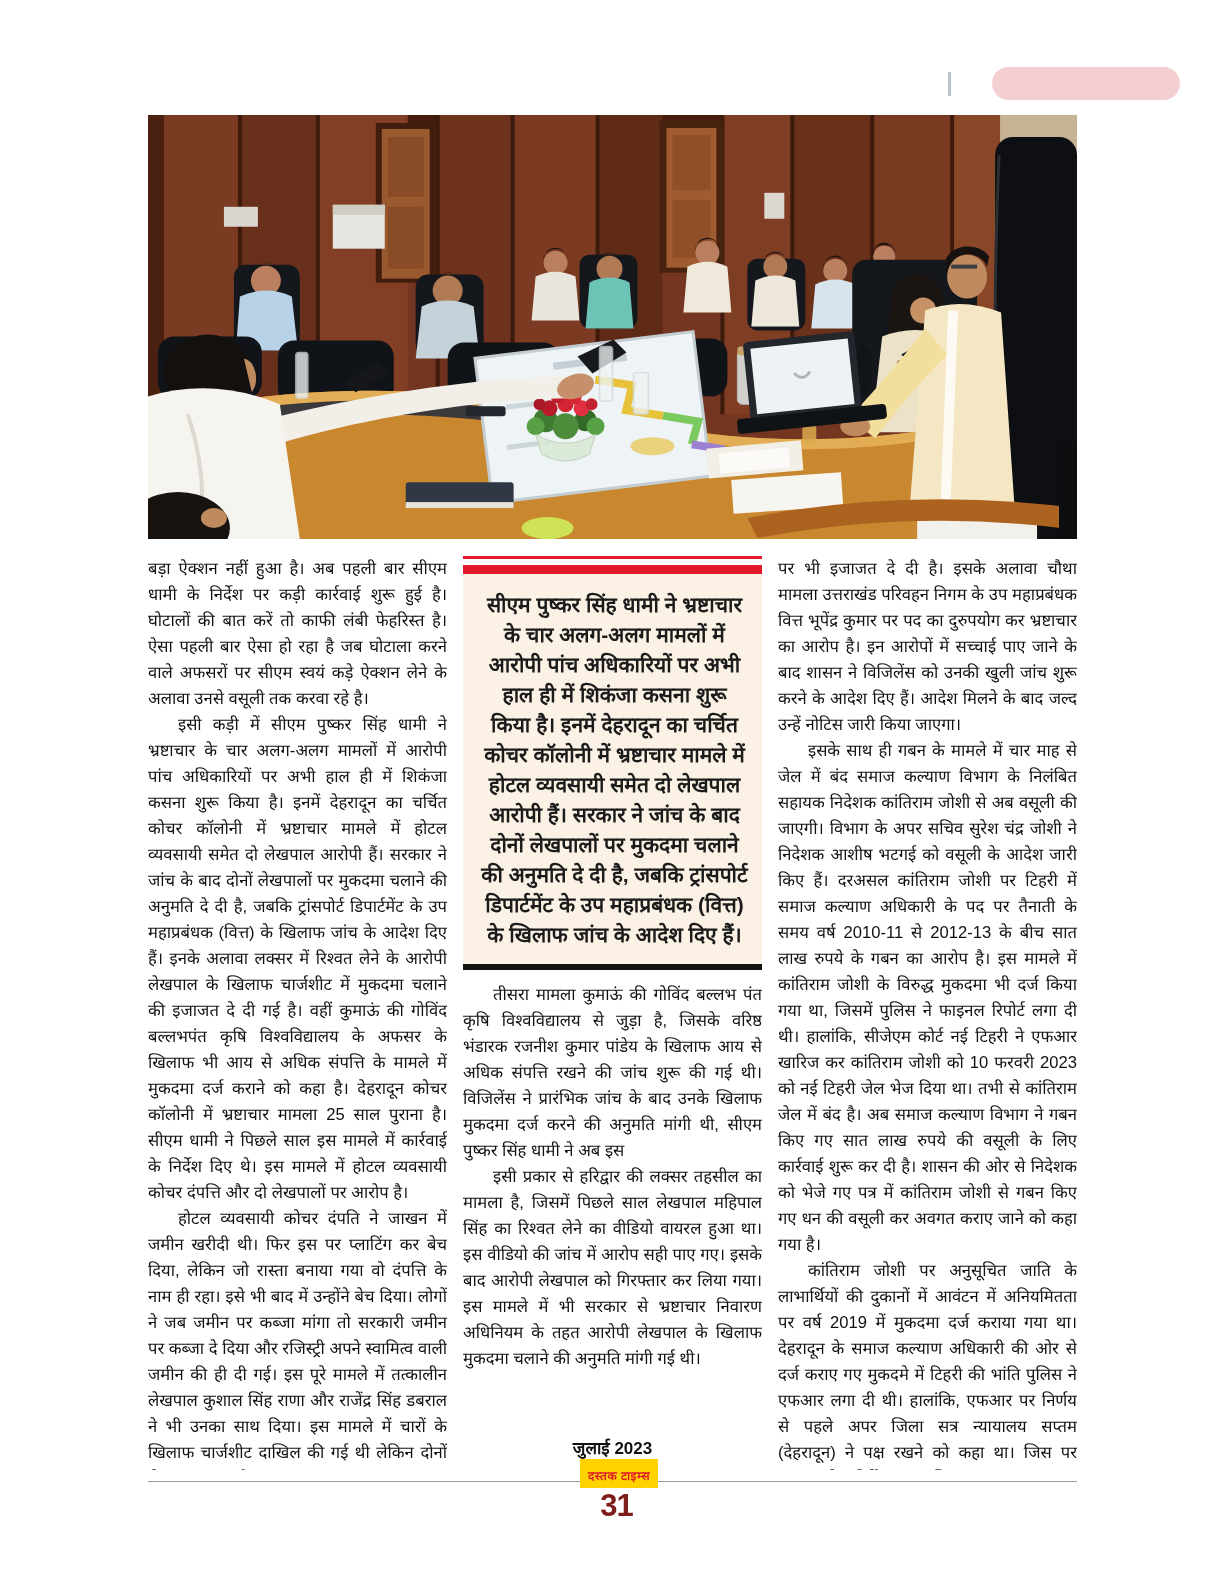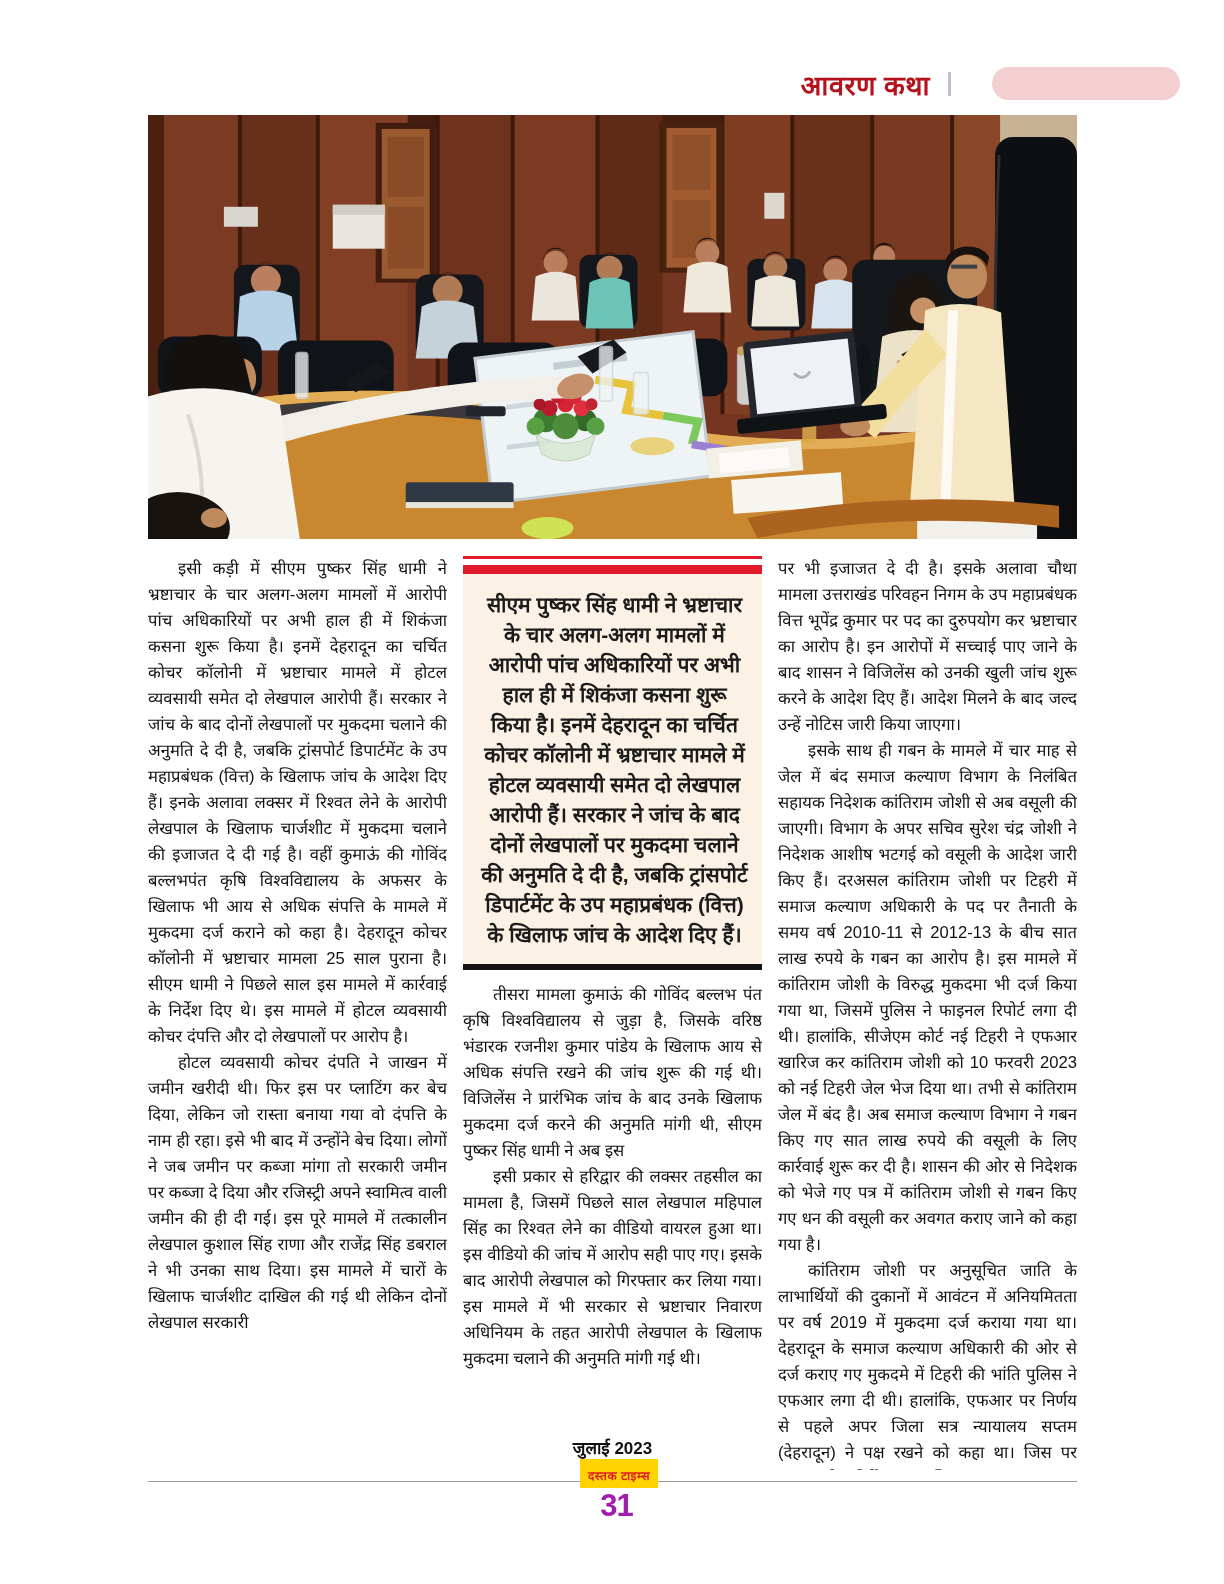--- a/index.html
+++ b/index.html
@@ -36,28 +36,27 @@
   }
   .quote-bottombar{height:6px;background:#141414;}
   
   .footer-rule{position:absolute;left:148px;top:1481px;width:929px;height:1px;background:#9a9a9a;}
   .footer{position:absolute;left:148px;top:1484px;width:929px;height:40px;
           display:flex;justify-content:flex-end;align-items:center;flex-direction:column;}
   .footer-month{font-weight:bold;font-size:17px;color:#111;}
   .footer-logo{margin-left:13px;background:var(--logo_yellow,#ffd200);color:var(--logo_red,#e11d23);
                font-weight:bold;font-size:12px;line-height:1;padding:11px 8px 6px 8px;letter-spacing:0.5px;}
   .footer-bar{margin-left:14px;width:5px;height:36px;background:#111;}
-  .footer-page{margin-left:8px;font-weight:bold;font-size:31px;color:#a21caf;letter-spacing:-1px;}
+  .footer-page{margin-left:8px;font-weight:bold;font-size:31px;color:#7f1d1d;letter-spacing:-1px;}
 </style>
 </head>
 <body>
 
 <div class="page">
 
-  <div class="header-label">आवरण कथा</div>
   <div class="header-sep"></div>
   <div class="header-pill"></div>
 
   <div class="photo">
     <svg viewBox="0 0 930 425" preserveAspectRatio="none">
 
       <rect x="0" y="0" width="930" height="425" fill="#743521"></rect>
       <rect x="0" y="0" width="930" height="12" fill="#451e0f"></rect>
       <rect x="0" y="0" width="16" height="425" fill="#4a2010"></rect>
       <rect x="16" y="0" width="76" height="300" fill="#7b3a22"></rect>
@@ -270,20 +269,21 @@
         <path d="M96,244 a14,20 0 0 1 8,34 z" fill="#c08a5f"></path>
         <path d="M-12,286 Q60,260 132,290 L152,425 L-20,425 Z" fill="#f6f4ef"></path>
         <path d="M40,300 q20,60 12,120" stroke="#ddd9d0" stroke-width="4" fill="none"></path>
         <ellipse cx="30" cy="414" rx="52" ry="36" fill="#191310"></ellipse>
         <ellipse cx="66" cy="404" rx="13" ry="10" fill="#c08a5f"></ellipse>
       </g>
     </svg>
   </div>
 
   <div class="col col1">
+    <p>बड़ा ऐक्शन नहीं हुआ है। अब पहली बार सीएम धामी के निर्देश पर कड़ी कार्रवाई शुरू हुई है। घोटालों की बात करें तो काफी लंबी फेहरिस्त है। ऐसा पहली बार ऐसा हो रहा है जब घोटाला करने वाले अफसरों पर सीएम स्वयं कड़े ऐक्शन लेने के अलावा उनसे वसूली तक करवा रहे है।</p>
     <p class="indent">इसी कड़ी में सीएम पुष्कर सिंह धामी ने भ्रष्टाचार के चार अलग-अलग मामलों में आरोपी पांच अधिकारियों पर अभी हाल ही में शिकंजा कसना शुरू किया है। इनमें देहरादून का चर्चित कोचर कॉलोनी में भ्रष्टाचार मामले में होटल व्यवसायी समेत दो लेखपाल आरोपी हैं। सरकार ने जांच के बाद दोनों लेखपालों पर मुकदमा चलाने की अनुमति दे दी है, जबकि ट्रांसपोर्ट डिपार्टमेंट के उप महाप्रबंधक (वित्त) के खिलाफ जांच के आदेश दिए हैं। इनके अलावा लक्सर में रिश्वत लेने के आरोपी लेखपाल के खिलाफ चार्जशीट में मुकदमा चलाने की इजाजत दे दी गई है। वहीं कुमाऊं की गोविंद बल्लभपंत कृषि विश्वविद्यालय के अफसर के खिलाफ भी आय से अधिक संपत्ति के मामले में मुकदमा दर्ज कराने को कहा है। देहरादून कोचर कॉलोनी में भ्रष्टाचार मामला 25 साल पुराना है। सीएम धामी ने पिछले साल इस मामले में कार्रवाई के निर्देश दिए थे। इस मामले में होटल व्यवसायी कोचर दंपत्ति और दो लेखपालों पर आरोप है।</p>
     <p class="indent">होटल व्यवसायी कोचर दंपति ने जाखन में जमीन खरीदी थी। फिर इस पर प्लाटिंग कर बेच दिया, लेकिन जो रास्ता बनाया गया वो दंपत्ति के नाम ही रहा। इसे भी बाद में उन्होंने बेच दिया। लोगों ने जब जमीन पर कब्जा मांगा तो सरकारी जमीन पर कब्जा दे दिया और रजिस्ट्री अपने स्वामित्व वाली जमीन की ही दी गई। इस पूरे मामले में तत्कालीन लेखपाल कुशाल सिंह राणा और राजेंद्र सिंह डबराल ने भी उनका साथ दिया। इस मामले में चारों के खिलाफ चार्जशीट दाखिल की गई थी लेकिन दोनों लेखपाल सरकारी</p>
   </div>
 
   <div class="col col2">
     <div class="quote-wrap">
       <div class="quote-topline"></div>
       <div class="quote-topbar"></div>
       <div class="quote-box">
         <p>सीएम पुष्कर सिंह धामी ने भ्रष्टाचार के चार अलग-अलग मामलों में आरोपी पांच अधिकारियों पर अभी हाल ही में शिकंजा कसना शुरू किया है। इनमें देहरादून का चर्चित कोचर कॉलोनी में भ्रष्टाचार मामले में होटल व्यवसायी समेत दो लेखपाल आरोपी हैं। सरकार ने जांच के बाद दोनों लेखपालों पर मुकदमा चलाने की अनुमति दे दी है, जबकि ट्रांसपोर्ट डिपार्टमेंट के उप महाप्रबंधक (वित्त) के खिलाफ जांच के आदेश दिए हैं।</p>

